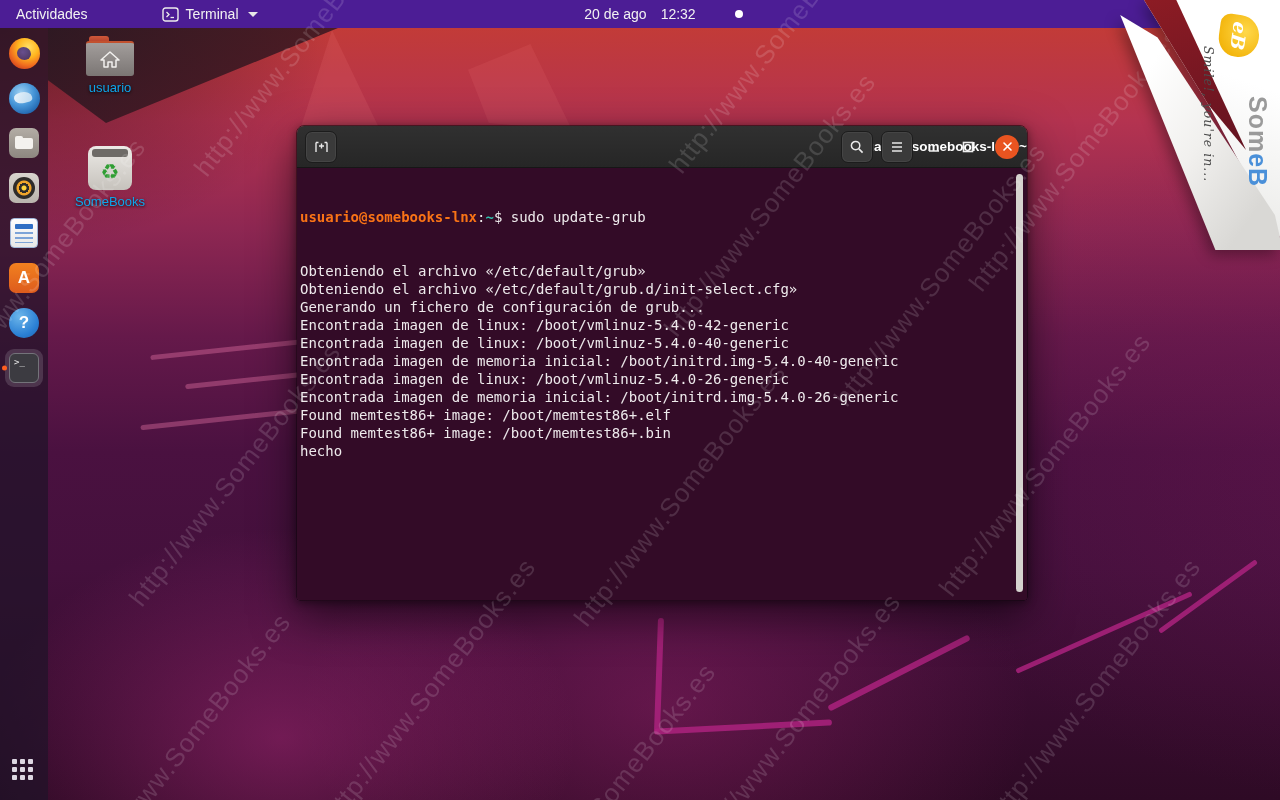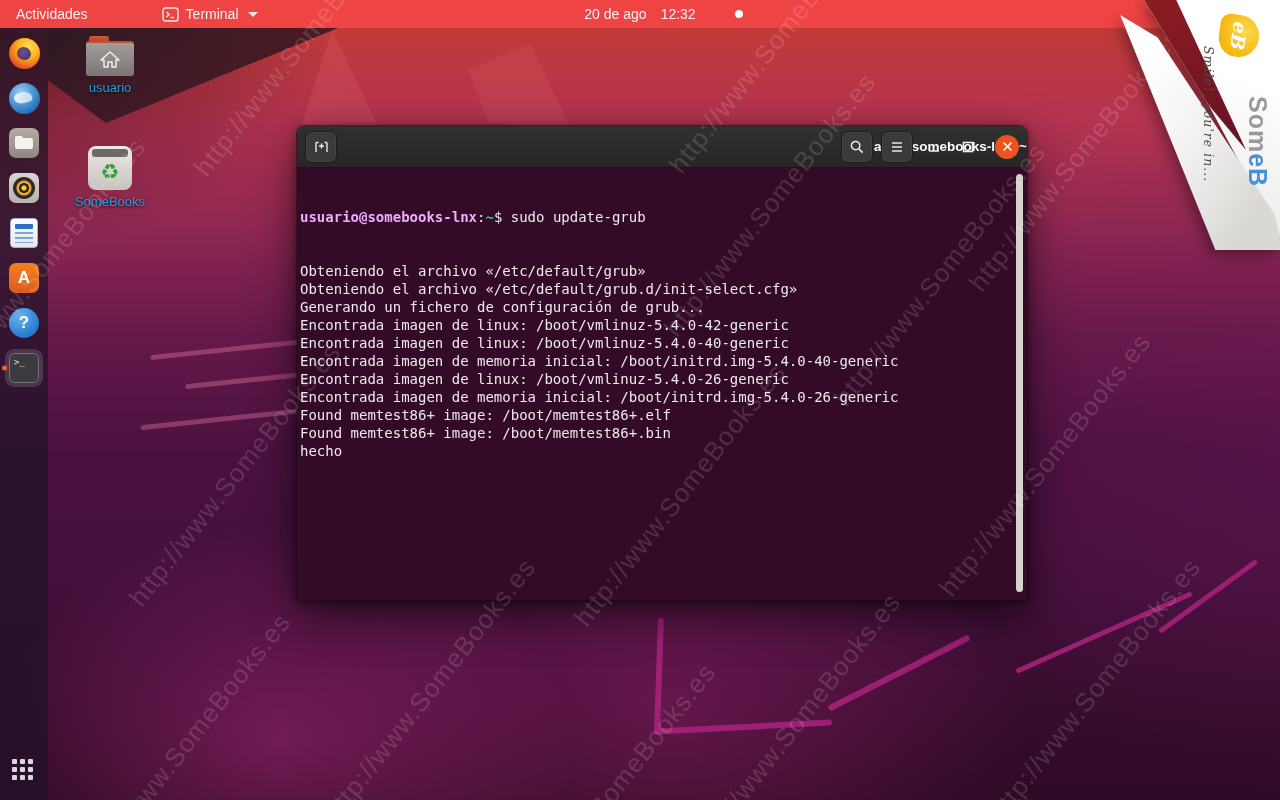--- a/index.html
+++ b/index.html
@@ -1,21 +1,21 @@
 <!DOCTYPE html>
 <html><head>
 <meta charset="utf-8">
 <style>
   * { margin:0; padding:0; box-sizing:border-box; }
   html,body { width:1280px; height:800px; overflow:hidden; background:#000; }
   body { font-family:"Liberation Sans", sans-serif; }
   #screen { position:relative; width:1280px; height:800px; overflow:hidden; background:#4a1038; }
 
   
-  .topbar { position:absolute; top:0; left:0; width:1280px; height:28px; background:#ef4444;
+  .topbar { position:absolute; top:0; left:0; width:1280px; height:28px; background:#4c1d95;
             display:flex; align-items:center; color:#f2f2f2; font-size:14px; z-index:50; }
   .tb-left { display:flex; align-items:center; gap:22px; padding-left:12px; }
   .tb-activities { padding:0 4px; cursor:default; }
   .tb-appmenu { display:flex; align-items:center; gap:7px;margin-left:48px; }
   .tb-appmenu svg { display:block; }
   .chev { width:0; height:0; border-left:5px solid transparent; border-right:5px solid transparent; border-top:5px solid #e8e8e8; margin-left:2px; }
   .tb-clock { position:absolute; left:50%; transform:translateX(-50%); display:flex; align-items:center; gap:14px; font-weight:500; }
   .notif-dot { position:absolute; left:735px; top:10px; width:8px; height:8px; border-radius:50%; background:#fff; }
 
   
@@ -100,21 +100,21 @@
   .t-title { position:absolute; left:0; right:0; text-align:right; color:#fff; font-weight:bold; font-size:13.5px; pointer-events:none; }
   .tbtn { width:32px; height:32px; border-radius:7px; display:flex; align-items:center; justify-content:center; cursor:pointer; }
   .tbtn.boxed { background:#3a3a3a; border:1px solid #1c1c1c; box-shadow:inset 0 0 0 1px rgba(255,255,255,0.06); }
   .newtab { margin-left:8px; }
   .tb-right { position:absolute; right:8px; display:flex; align-items:center; gap:8px; }
   .winctl { width:26px; height:26px; display:flex; align-items:center; justify-content:center; cursor:pointer; }
   .closebtn { width:24px; height:24px; border-radius:50%; background:#e95420; display:flex; align-items:center; justify-content:center; cursor:pointer; margin-left:6px; }
   .term-body { position:relative; height:433px; background:#330b27; padding:4px 14px 4px 3px;
     font-family:"DejaVu Sans Mono", monospace; font-size:14px; line-height:18px; color:#eeeaec; white-space:pre; cursor:text; }
   .term-line { height:18px; }
-  .tg { color:#f0abfc; font-weight:bold; }
+  .tg { color:#f97316; font-weight:bold; }
   .tt { color:#2fc0ad; font-weight:bold; }
   .tw { color:#eeeaec; }
   .scrollbar { position:absolute; right:4px; top:6px; width:7px; height:418px; border-radius:4px; background:#d5d2ce; cursor:pointer; }
 
   
   .wm-layer { position:absolute; inset:0; z-index:60; pointer-events:none; }
   .wm { position:absolute; white-space:nowrap; color:rgba(255,255,255,0.14); font-size:26px; letter-spacing:1px;
         transform:translate(-50%,-50%) rotate(-52deg); }
 
   

